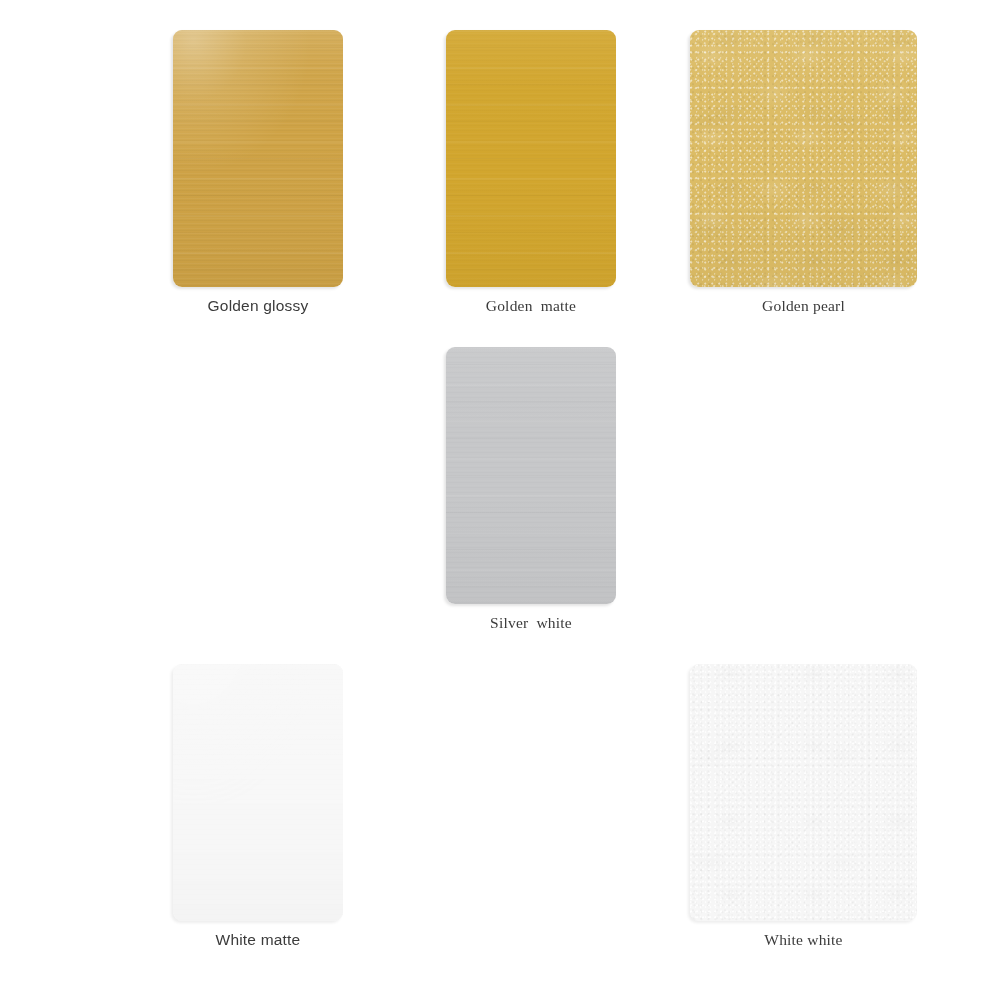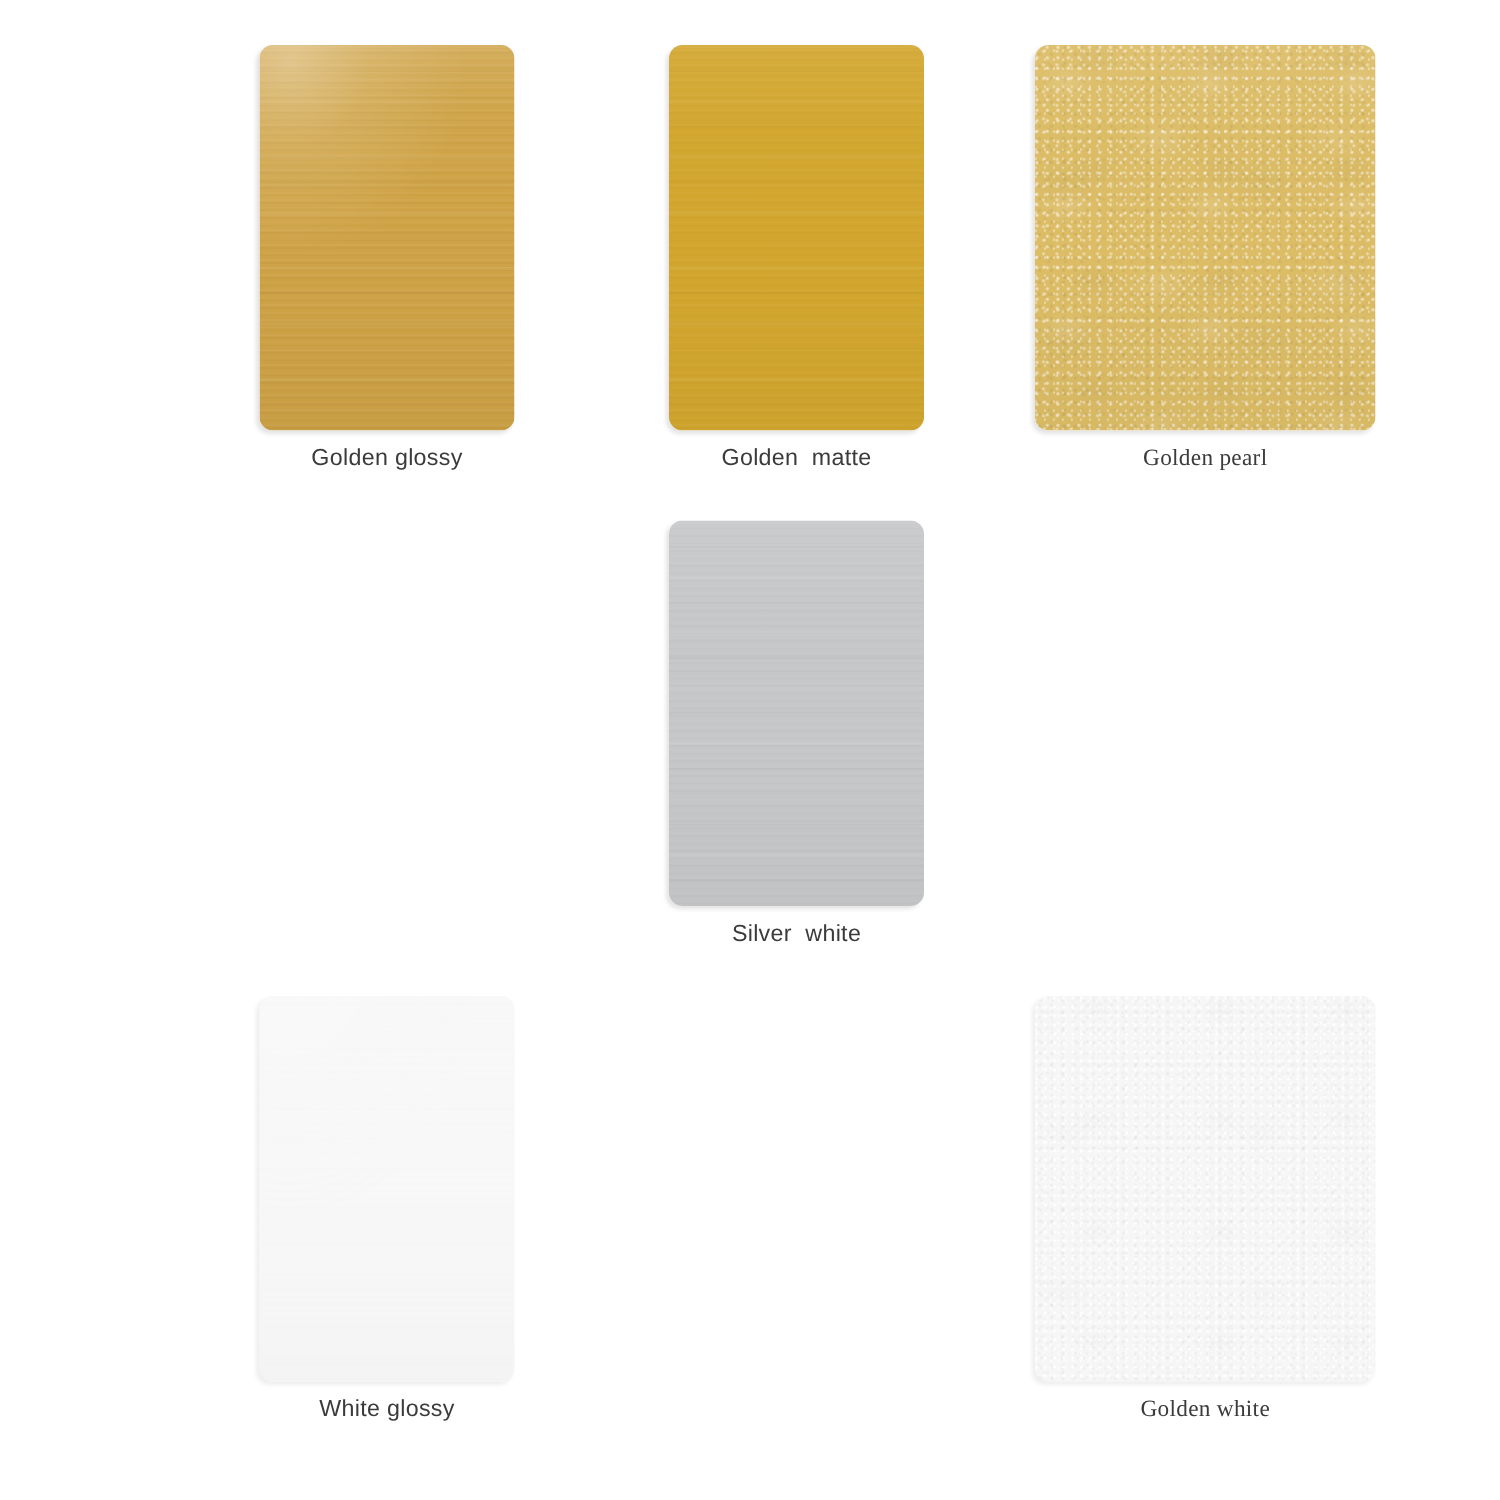--- a/index.html
+++ b/index.html
@@ -28,21 +28,21 @@
   }
 
   .cell {
     position: relative;
     display: flex;
     flex-direction: column;
     align-items: center;
     padding-left: 48px;
   }
   .cell.c1 { grid-column: 2; }
-  .cell.c2 { grid-column: 4; }
+  .cell.c2 { grid-column: 4; font-family: Liberation Serif, serif; }
   .cell.c3 { grid-column: 6; font-family: Liberation Serif, serif; }
   .cell.r1 { grid-row: 2; }
   .cell.r2 { grid-row: 4; }
   .cell.r3 { grid-row: 6; }
 
   .swatch {
     width: 100%;
     height: 286px;
     border-radius: 9px;
     position: relative;
@@ -211,26 +211,26 @@
     <div class="label">Silver  white</div>
   </div>
 
 
   <div class="cell c1 r3">
     <div class="swatch pale">
       <div class="fill" style="background:#F8F8F8;"></div>
       <div class="brushed soft" style="opacity:.18;"></div>
       <div class="glossy-sheen" style="opacity:.55;"></div>
     </div>
-    <div class="label">White glossy</div>
+    <div class="label">White matte</div>
   </div>
 
 
   <div class="cell c3 r3">
     <div class="swatch pale">
       <div class="fill" style="background:#F6F6F6;"></div>
       <div class="pearl fine pale-speck"></div>
       <div class="pearl-mottle" style="opacity:.6;"></div>
     </div>
-    <div class="label">Golden white</div>
+    <div class="label">White white</div>
   </div>
 
 </div>
 
 </body></html>

